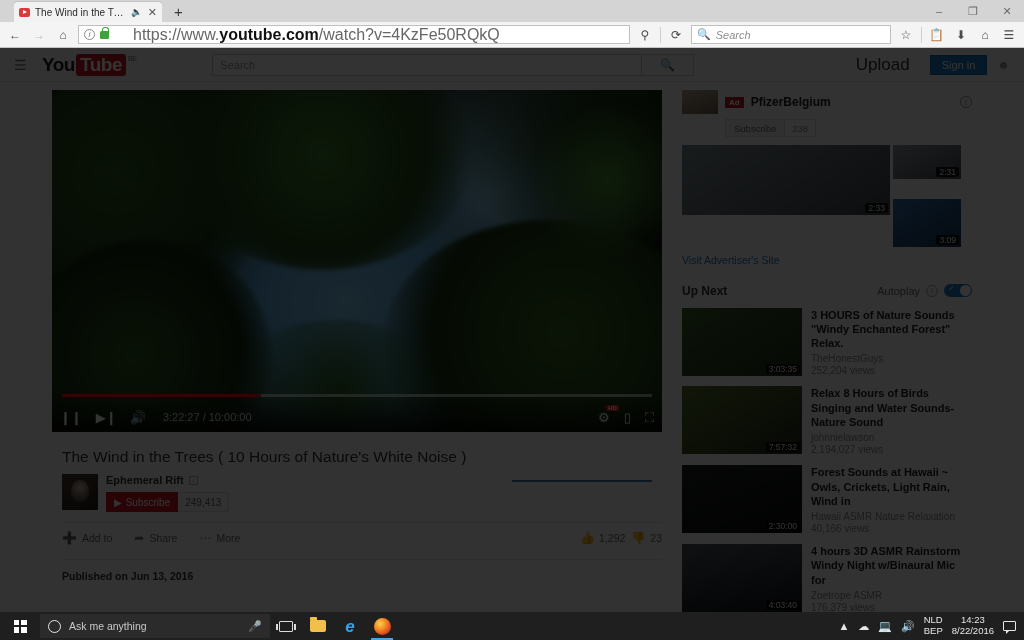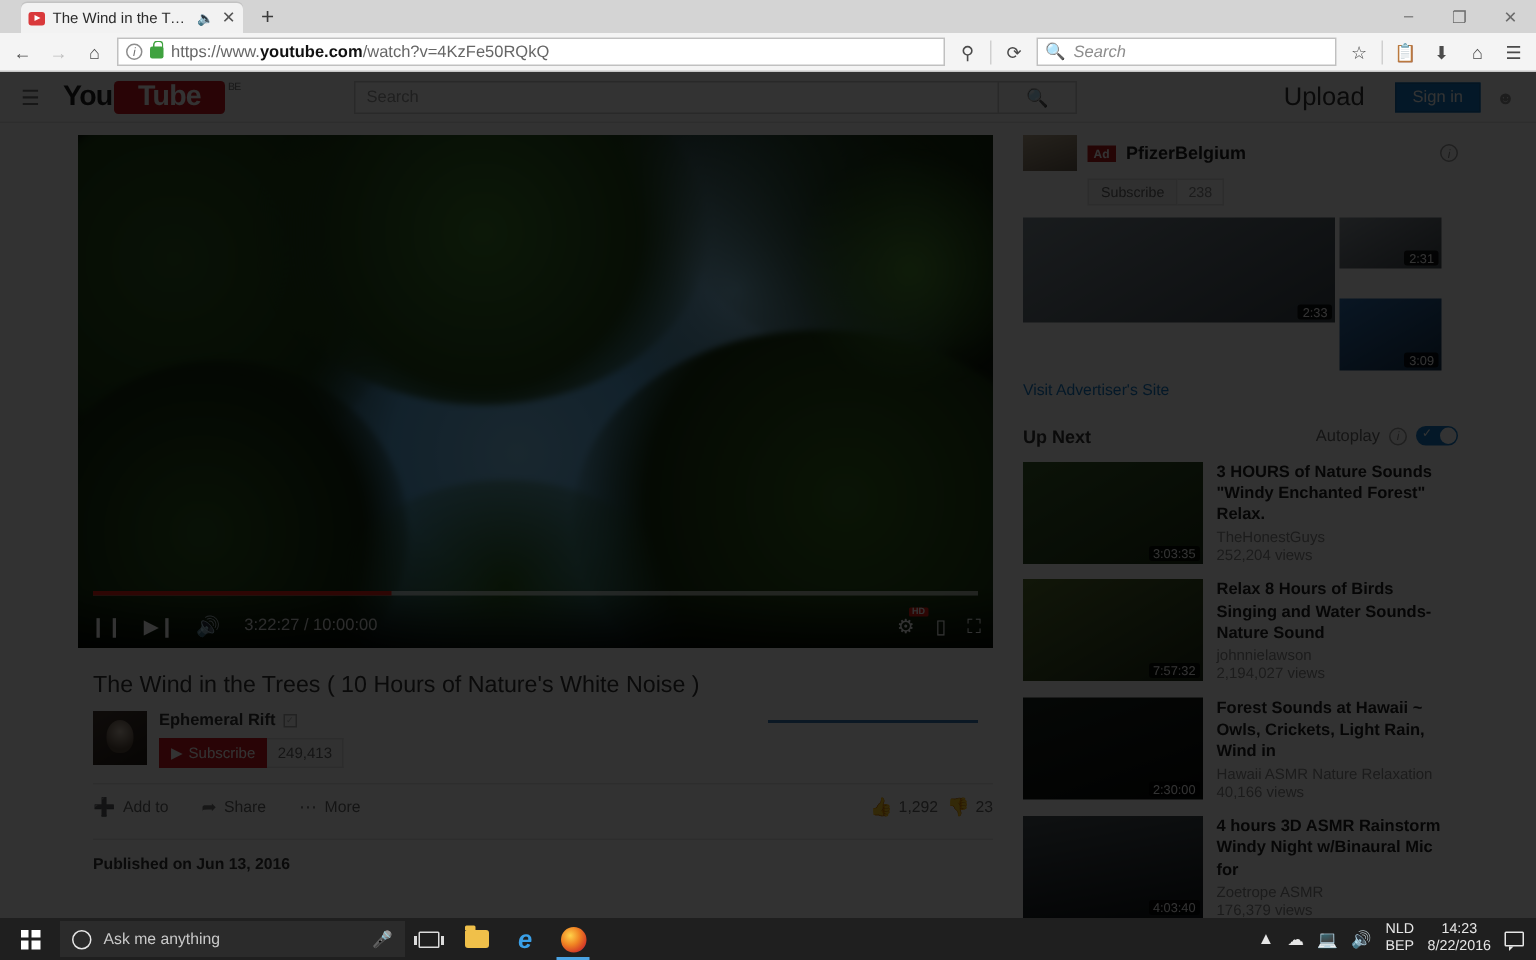--- a/index.html
+++ b/index.html
@@ -27,38 +27,38 @@
   .tab-close { font-size:11px; color:#555; flex:none; cursor:pointer; line-height:1;}
   .newtab { font-size:15px; color:#3a3a3a; margin-left:12px; margin-bottom:2px; cursor:pointer; }
 
   .wincontrols { position:absolute; right:0; top:0; height:22px; display:flex; }
   .wincontrols div { width:34px; height:22px; display:flex; align-items:center; justify-content:center; font-size:11px; color:#6b6b6b; cursor:pointer;}
 
   .navbar { height:26px; background:#f4f4f4; border-bottom:1px solid #c6c6c6; display:flex; align-items:center; padding:0 6px; gap:6px; }
   .nav-ico { width:18px; height:18px; display:flex; align-items:center; justify-content:center; font-size:12px; color:#4b4b4b; cursor:pointer;}
   .nav-ico.disabled { color:#bdbdbd; }
   .urlbar { flex:1; height:19px; background:#fff; border:1px solid #c0c0c0; display:flex; align-items:center; padding:0 5px; gap:5px; }
-  .url-text { font-size:11px; color:#666; white-space:nowrap; overflow:hidden;}
+  .url-text { font-size:16px; color:#666; white-space:nowrap; overflow:hidden;margin-left:19px;}
   .url-text b { color:#111; font-weight:bold;}
   .lock { width:9px; height:8px; background:#3fa23f; border-radius:1.5px; position:relative; flex:none;}
   .lock:before{content:"";position:absolute;left:2px;top:-3.5px;width:5px;height:5px;border:1.4px solid #3fa23f;border-bottom:none;border-radius:3px 3px 0 0;}
   .info-i { width:11px;height:11px;border:1px solid #8d8d8d;border-radius:50%;font-size:8px;color:#6f6f6f;display:flex;align-items:center;justify-content:center;flex:none;font-style:italic;}
   .searchbox { width:200px; height:19px; background:#fff; border:1px solid #c0c0c0; display:flex; align-items:center; gap:5px; padding:0 5px; }
   .searchbox span.ph { font-size:11px; color:#8d8d8d; font-style:italic;}
   .vsep { width:1px; height:16px; background:#cfcfcf; }
 
   
   #page { position:relative; width:1024px; height:564px; background:#f9f9f9; overflow:hidden; }
   #dim { position:absolute; inset:0; background:rgba(0,0,0,0.80); z-index:50; pointer-events:none; }
 
   .yt-header { height:34px; background:#f8f8f8; border-bottom:1px solid #e2e2e2; display:flex; align-items:center; padding:0 14px; }
   .burger { width:14px; color:#767676; font-size:14px; margin-right:14px; cursor:pointer;}
   .logo { display:flex; align-items:flex-start; font-size:19px; font-weight:bold; letter-spacing:-0.5px; }
   .logo .you { color:#1f1f1f; }
-  .logo .tube { background:#cc181e; color:#fff; padding:0 16px; border-radius:3px; margin-left:1px; }
+  .logo .tube { background:#cc181e; color:#fff; padding:0 4px; border-radius:3px; margin-left:1px; }
   .logo .cc { font-size:7px; color:#767676; margin-left:2px; margin-top:1px; font-weight:normal;}
   .yt-search { margin-left:76px; width:430px; height:22px; border:1px solid #ccc; background:#fff; display:flex; align-items:center; padding:0 7px; font-size:11px; color:#999; }
   .yt-search-btn { width:52px; height:22px; border:1px solid #ccc; border-left:none; background:#f8f8f8; display:flex; align-items:center; justify-content:center; color:#767676; font-size:12px; cursor:pointer;}
   .hdr-right { margin-left:auto; display:flex; align-items:center; gap:10px;}
   .upload-btn { font-size:17px; color:#333; padding:3px 9px; border:1px solid transparent; cursor:pointer;}
   .signin-btn { font-size:11px; color:#fff; background:#167ac6; border:1px solid #1569ab; padding:3px 11px; cursor:pointer;}
   .hdr-ico { color:#909090; font-size:12px; cursor:pointer;}
 
   .yt-body { display:flex; padding:8px 0 0 0; }
   .primary { width:620px; margin-left:52px; }

